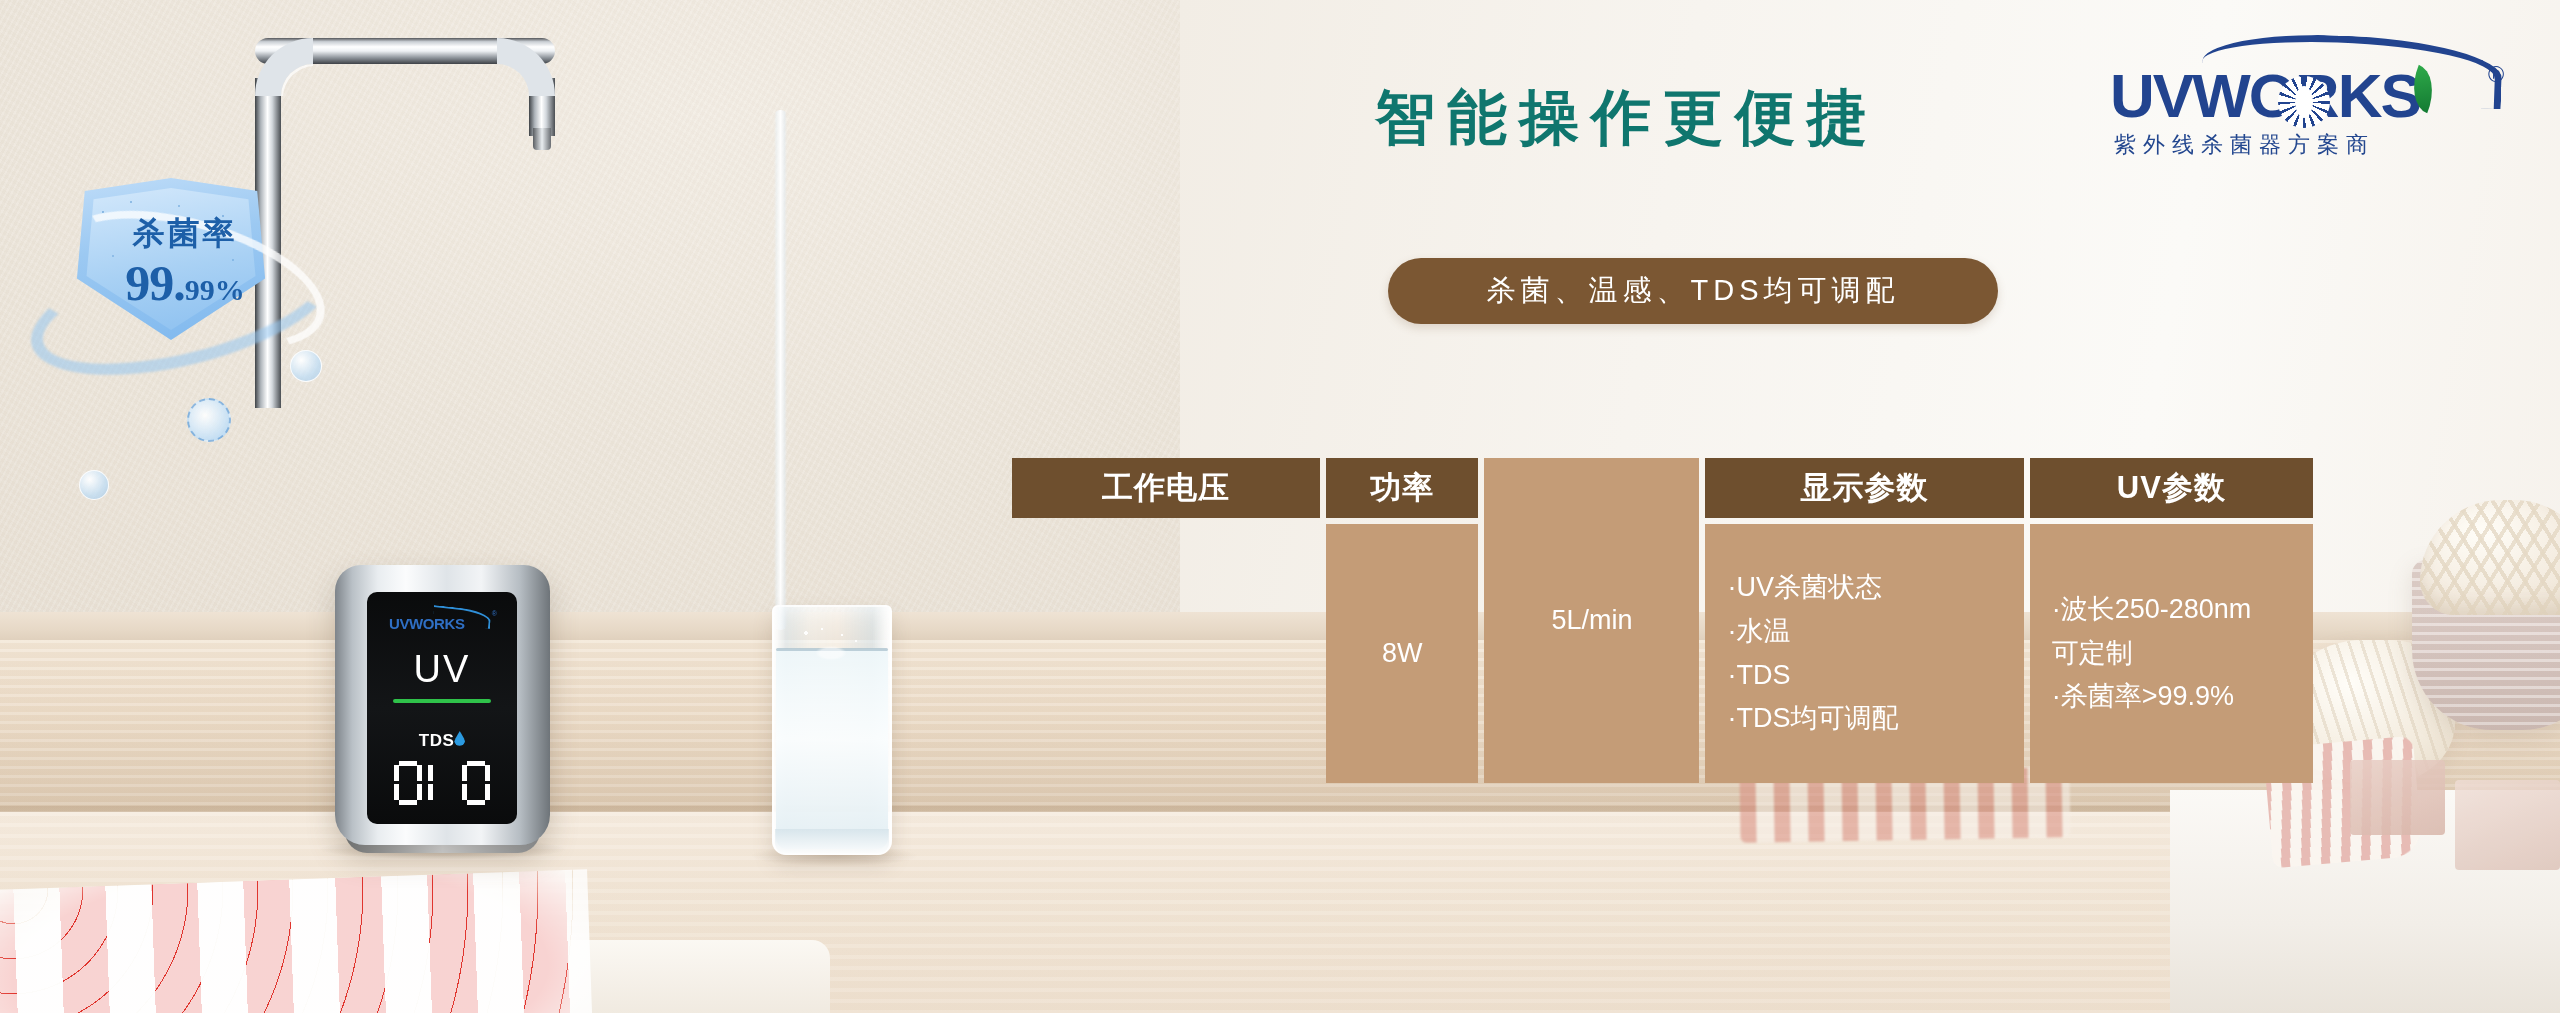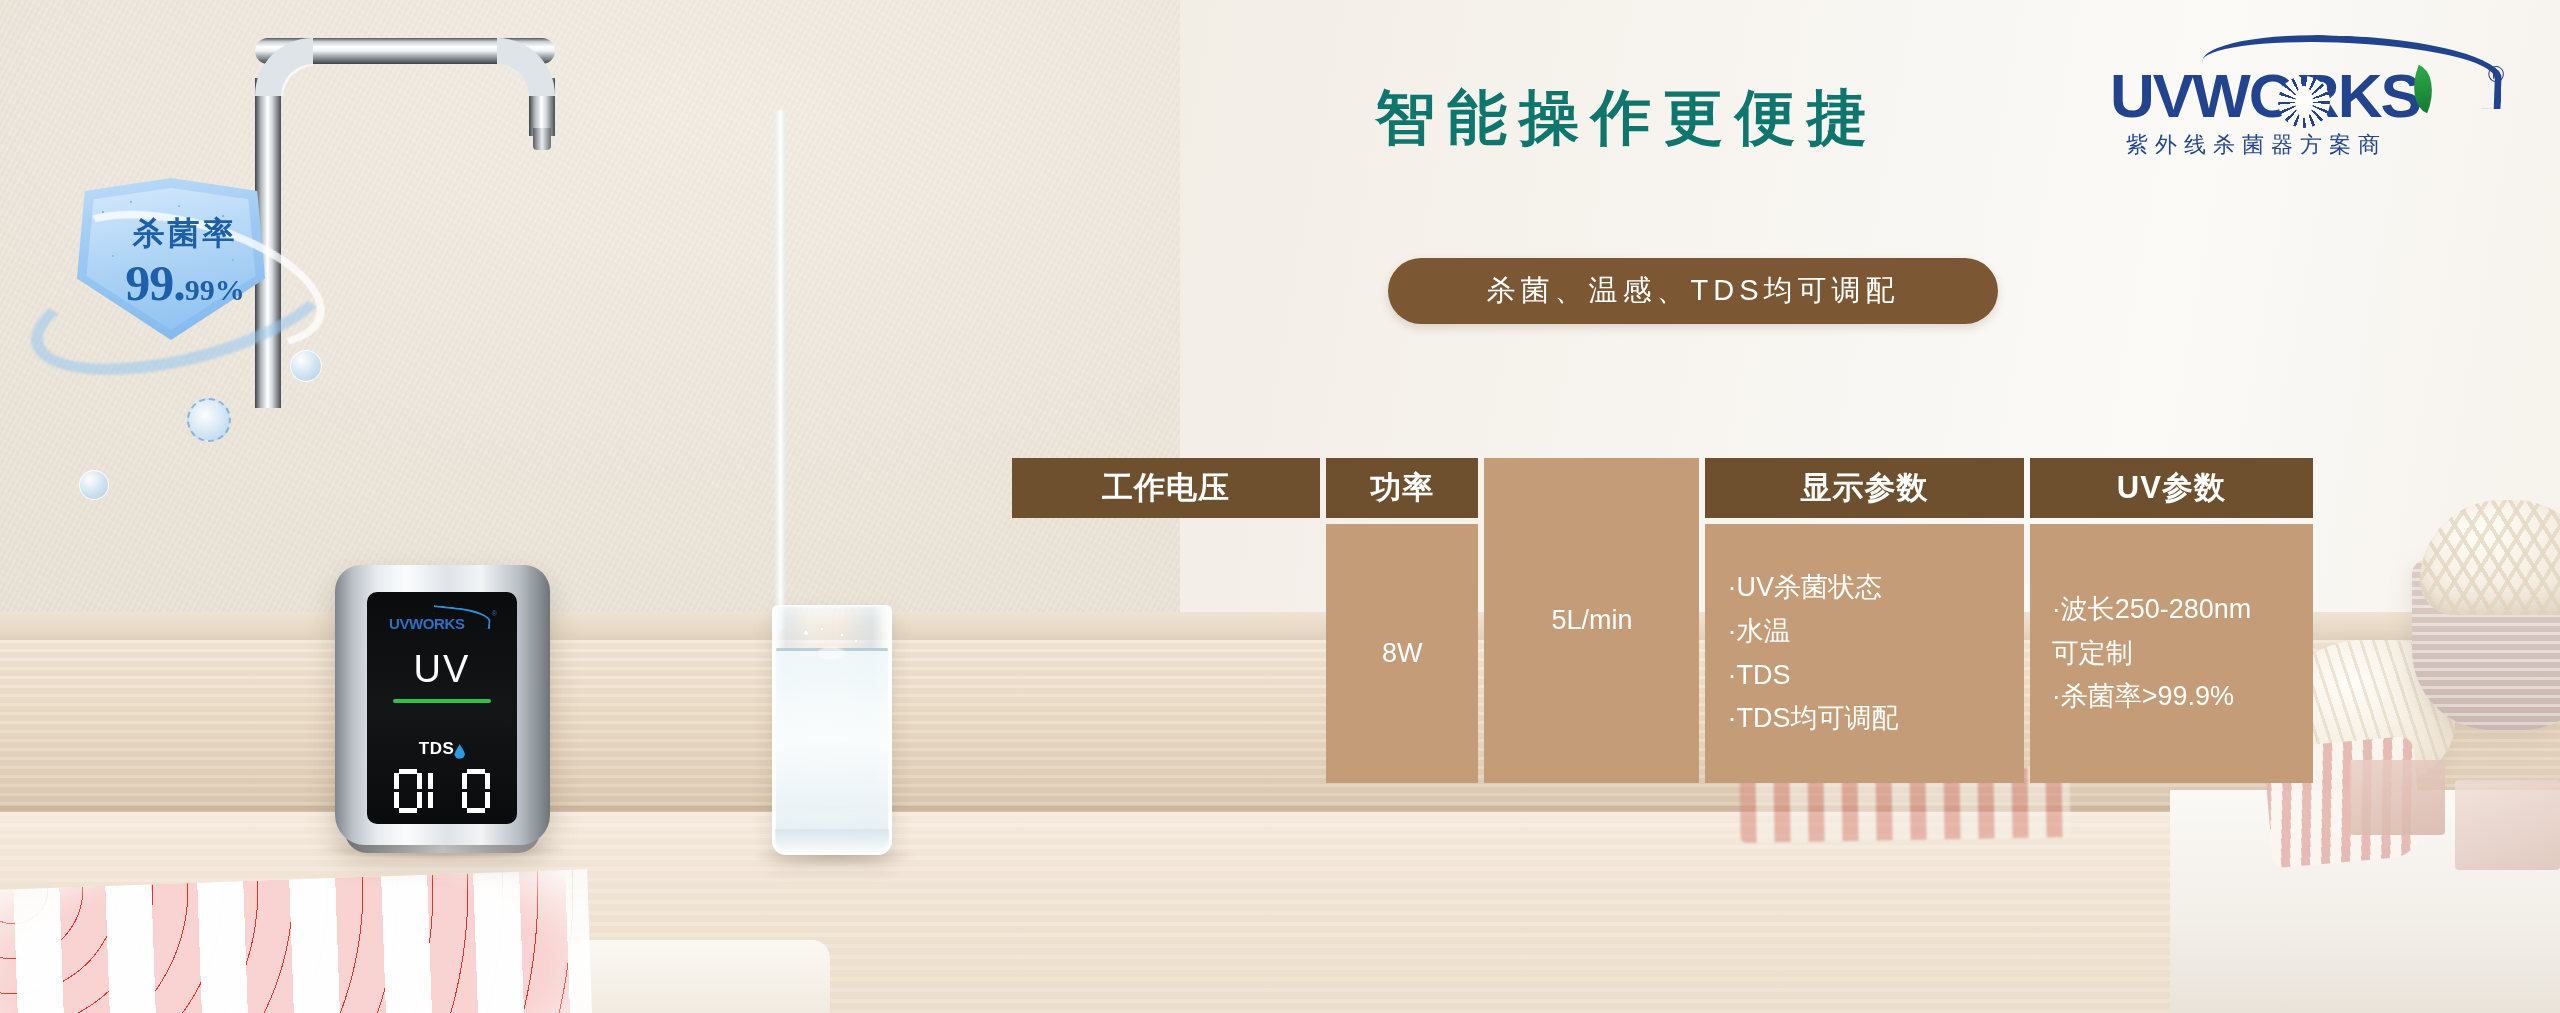--- a/index.html
+++ b/index.html
@@ -202,21 +202,21 @@
     position:absolute; left:44px; top:-2px; width:58px; height:18px;
     border-top:2.4px solid #2f8fd8; border-right:2.4px solid #2f8fd8;
     border-radius:0 60% 0 0; transform:rotate(6deg);
   }
   .dev-logo .dreg { position:absolute; right:-2px; top:0; font-size:7px; color:#2f6fc4; }
   .dev-uv {
     margin-top:16px; color:#ffffff; font-size:38px; letter-spacing:2px;
     font-family:"Liberation Sans",sans-serif; font-weight:400;
   }
   .dev-bar { margin-top:8px; width:98px; height:4px; background:#2fc24a; border-radius:2px; }
-  .dev-tds-row { margin-top:36px; display:flex; align-items:flex-end; }
+  .dev-tds-row { margin-top:28px; display:flex; align-items:flex-start; }
   .dev-tds { color:#fff; font-size:17px; font-weight:bold; letter-spacing:.5px; }
   .drop {
     width:11px; height:15px; background:#2b9ae0;
     border-radius:50% 50% 50% 50% / 66% 66% 34% 34%;
     transform:rotate(0deg);
     clip-path:polygon(50% 0%, 88% 48%, 100% 72%, 78% 98%, 22% 98%, 0% 72%, 12% 48%);
   }
   .seg-wrap { margin-top:10px; display:flex; gap:6px; }
   .seg { position:relative; width:28px; height:44px; }
   .seg i { position:absolute; background:#fff; display:block; }
@@ -387,21 +387,21 @@
     position:absolute; left:330px; top:36px; width:26px; height:42px;
     background:linear-gradient(150deg,#2faa4a,#137a32);
     border-radius:0 100% 0 100%; transform:rotate(22deg);
   }
   .logo .reg {
     position:absolute; left:408px; top:30px; font-size:22px; color:#22448f;
     font-family:"Liberation Sans",sans-serif;
   }
   .logo .sub {
     position:absolute; left:34px; top:98px; font-size:22px; color:#23478f;
-    letter-spacing:7px; font-family:Liberation Sans, sans-serif;margin-left:12px;
+    letter-spacing:7px; font-family:Liberation Sans, sans-serif;
   }
 
   
   .spec { position:absolute; left:1012px; top:458px; width:1301px; height:325px; display:flex; gap:6px; }
   .spec-col { display:flex; flex-direction:column; gap:6px; }
   .c1 { width:334px; } .c2 { width:165px; } .c3 { width:233px; }
   .c4 { width:345px; } .c5 { width:307px;text-align:right; }
   .spec-head {
     height:60px; background:#6e4f2e; color:#fff;
     display:flex; align-items:center; justify-content:center;

